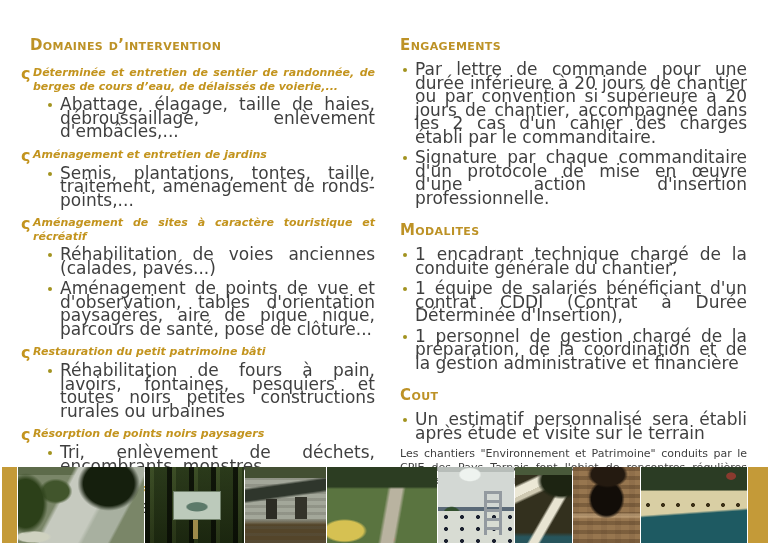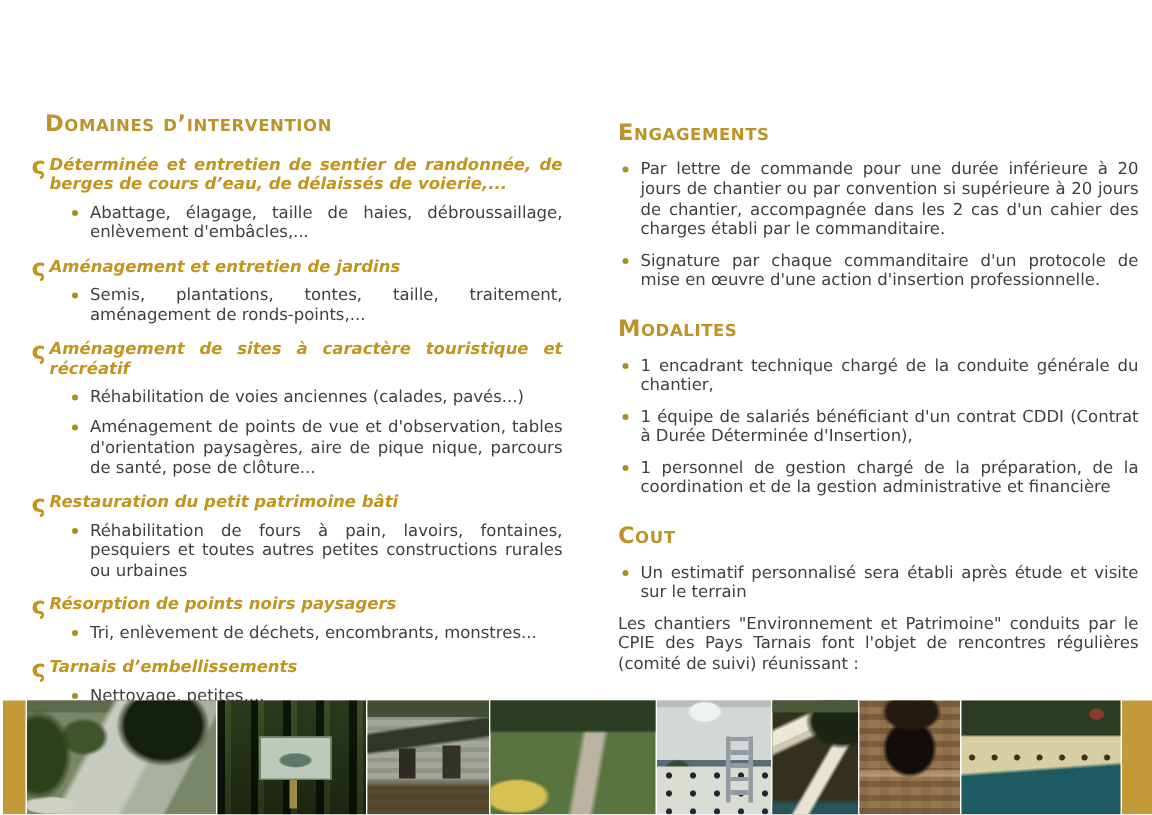--- a/index.html
+++ b/index.html
@@ -1,24 +1,24 @@
 <!DOCTYPE html>
 <html><head>
 <meta charset="utf-8">
 <style>
   html,body { margin:0; padding:0; background:#ffffff; }
   .page {
     position:relative; width:768px; height:543px; background:#ffffff;
     font-family:"DejaVu Sans","Liberation Sans",sans-serif;
     color:#3f3f3f; overflow:hidden;
   }
-  .columns { display:flex; height:516px; overflow:hidden;align-items:center; }
+  .columns { display:flex; height:516px; overflow:hidden; }
   .col { box-sizing:border-box; }
   .col-left  { width:345px; margin-left:30px; padding-top:36px; }
-  .col-right { width:347px; margin-left:37px; padding-top:20px; }
+  .col-right { width:347px; margin-left:25px; padding-top:36px; }
 
   h1.sec-title {
     margin:0 0 12px 0; font-size:15px; font-weight:bold;
     font-variant:small-caps; letter-spacing:.4px; color:#bd9226;
   }
   .col-right h1.sec-title { margin:16px 0 9px 0; }
   .col-right h1.first { margin-top:0; }
 
   .subsec { margin-bottom:9px; }
   .subhead { display:flex; margin-left:-9px; margin-bottom:5px; }
@@ -30,21 +30,21 @@
     flex:1; font-size:11px; line-height:13.5px; font-weight:bold;
     font-style:italic; color:#c3941e; text-align:justify;
   }
   .bullet { display:flex; margin-bottom:7px; }
   .bullets-inner .bullet { padding-left:15px; }
   .bullet .dot { flex:0 0 15px; position:relative; }
   .bullet .dot::before {
     content:""; position:absolute; left:3px; top:5px; width:4px; height:4px;
     border-radius:50%; background:#a2931f;
   }
-  .bullet-text { flex:1; font-size:11px; line-height:13.5px; text-align:justify; }
+  .bullet-text { flex:1; font-size:17px; line-height:13.5px; text-align:justify; }
 
   .intro { font-size:11px; line-height:13.5px; text-align:justify; margin:0 0 8px 0; }
 
   
   .photo-strip {
     position:absolute; left:0; bottom:0; top:467px; right:0;
     display:flex; gap:1px; align-items:stretch;
   }
   .gold-bar { background:#c49a38; }
   .bar-left  { flex:0 0 15px; margin-left:2px; }
@@ -188,21 +188,21 @@
 
 
       <div class="subsec">
         <div class="subhead">
           <span class="hook">ς</span>
           <span class="subhead-text">Restauration du petit patrimoine bâti</span>
         </div>
         <div class="bullets-inner">
           <div class="bullet">
             <span class="dot"></span>
-            <span class="bullet-text">Réhabilitation de fours à pain, lavoirs, fontaines, pesquiers et toutes autres petites constructions rurales ou urbaines</span>
+            <span class="bullet-text">Réhabilitation de fours à pain, lavoirs, fontaines, pesquiers et toutes noirs petites constructions rurales ou urbaines</span>
           </div>
         </div>
       </div>
 
       <div class="subsec">
         <div class="subhead">
           <span class="hook">ς</span>
           <span class="subhead-text">Résorption de points noirs paysagers</span>
         </div>
         <div class="bullets-inner">

